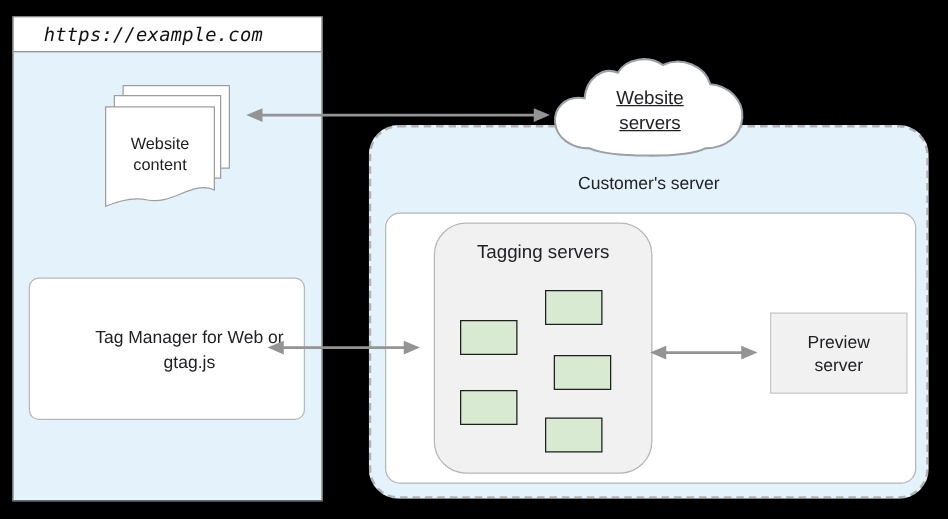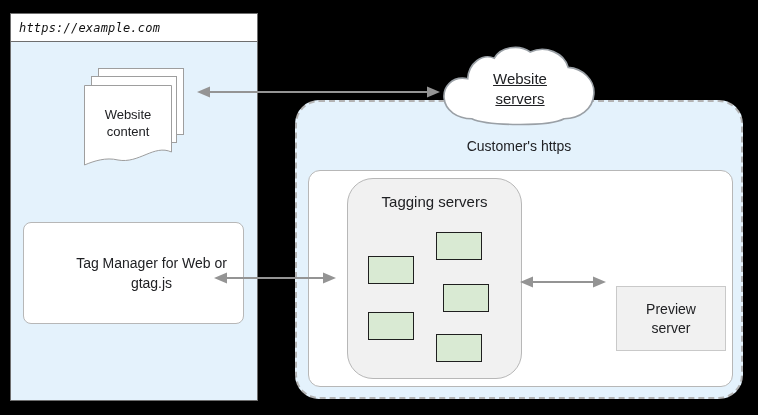--- a/index.html
+++ b/index.html
@@ -15,31 +15,31 @@
   html,body{background:var(--background);}
   body{font-family:"Liberation Sans",sans-serif;color:var(--text);}
   .canvas{position:relative;width:758px;height:415px;background:var(--background);overflow:hidden;}
 
   
   .browser{position:absolute;left:10px;top:13px;width:248px;height:388px;
            background:#ffffff;border:1px solid #6e6e6e;}
   .titlebar{position:absolute;left:0;top:0;width:100%;height:28px;background:#ffffff;
             border-bottom:1px solid #6e6e6e;display:flex;align-items:center;}
   .url{font-family:"DejaVu Sans Mono","Liberation Mono",monospace;font-style:italic;
-       font-size:12px;padding-left:8px;letter-spacing:0.2px;color:#111;}
+       font-size:15px;padding-left:24px;letter-spacing:0.2px;color:#111;}
   .browser-body{position:absolute;left:0;top:28px;width:100%;height:calc(100% - 28px);
                 background:var(--panel-blue);}
 
   
   .doc-stack{position:absolute;left:84px;top:66px;width:102px;height:104px;}
   .doc-label{position:absolute;left:84px;top:106px;width:88px;text-align:center;
              font-size:13px;line-height:17px;}
 
   
-  .tagmgr{position:absolute;left:23px;top:222px;width:221px;height:102px;background:#ffffff;
+  .tagmgr{position:absolute;left:23px;top:222px;width:221px;height:114px;background:#ffffff;
           border:1px solid var(--border-gray);border-radius:8px;
           display:flex;align-items:center;justify-content:center;padding-left:36px;}
   .tagmgr-label{max-width:178px;text-align:center;font-size:14px;line-height:20px;}
 
   
   .cust-cloud{position:absolute;left:295px;top:100px;width:448px;height:299px;
               background:var(--panel-blue);border:2px dashed #b3b3b3;border-radius:24px;}
   .cust-label{position:absolute;left:0;top:36px;width:100%;text-align:center;font-size:14px;}
 
   .inner-panel{position:absolute;left:11px;top:68px;width:425px;height:217px;background:#ffffff;
@@ -48,21 +48,21 @@
   .tagging{position:absolute;left:38px;top:7px;width:175px;height:201px;background:var(--panel-gray);
            border:1px solid var(--border-gray);border-radius:26px;}
   .tagging-title{padding-top:14px;text-align:center;font-size:15px;}
   .gbox{position:absolute;width:46px;height:28px;background:var(--server-green);border:1.5px solid #1f1f1f;}
   .gbox.a{left:88px;top:53px;} .gbox.b{left:20px;top:77px;} .gbox.c{left:95px;top:105px;}
   .gbox.d{left:20px;top:133px;} .gbox.e{left:88px;top:155px;}
 
   .preview-req{position:absolute;left:212px;top:63px;width:90px;text-align:center;
                font-size:14px;line-height:18px;}
   .preview-box{position:absolute;left:307px;top:79px;width:110px;height:65px;background:var(--panel-gray);
-               border:1px solid #c9c9c9;display:flex;align-items:center;justify-content:center;margin-top:36px;}
+               border:1px solid #c9c9c9;display:flex;align-items:center;justify-content:center;}
   .preview-box .lbl{width:80px;text-align:center;font-size:14px;line-height:19px;}
 
   
   .cloud-wrap{position:absolute;left:441px;top:45px;width:158px;height:92px;}
   .cloud-label{position:absolute;left:441px;top:69px;width:158px;display:flex;justify-content:center;}
   .cloud-label span{width:84px;text-align:center;font-size:15px;line-height:20px;text-decoration:underline;}
 
   .arrow{position:absolute;}
   .a1{left:197px;top:83px;} .a2{left:214px;top:269px;}
   .a3{left:211px;top:102px;}
@@ -86,21 +86,21 @@
   </div>
 
   <svg class="doc-stack" width="102" height="104" viewBox="0 0 102 104">
     <rect x="14.5" y="2.5" width="85" height="66" fill="#ffffff" stroke="#9e9e9e"></rect>
     <rect x="7.5" y="10.5" width="85" height="66" fill="#ffffff" stroke="#9e9e9e"></rect>
     <path d="M 0.5 19.5 H 87.5 V 86 C 70 78, 55 98, 34 94 C 22 91, 10 95, 0.5 99 Z" fill="#ffffff" stroke="#9e9e9e"></path>
   </svg>
   <div class="doc-label">Website content</div>
 
   <div class="cust-cloud">
-    <div class="cust-label">Customer's https</div>
+    <div class="cust-label">Customer's server</div>
 
     <div class="inner-panel">
 
       <div class="tagging">
         <div class="tagging-title">Tagging servers</div>
         <div class="gbox a"></div>
         <div class="gbox b"></div>
         <div class="gbox c"></div>
         <div class="gbox d"></div>
         <div class="gbox e"></div>

